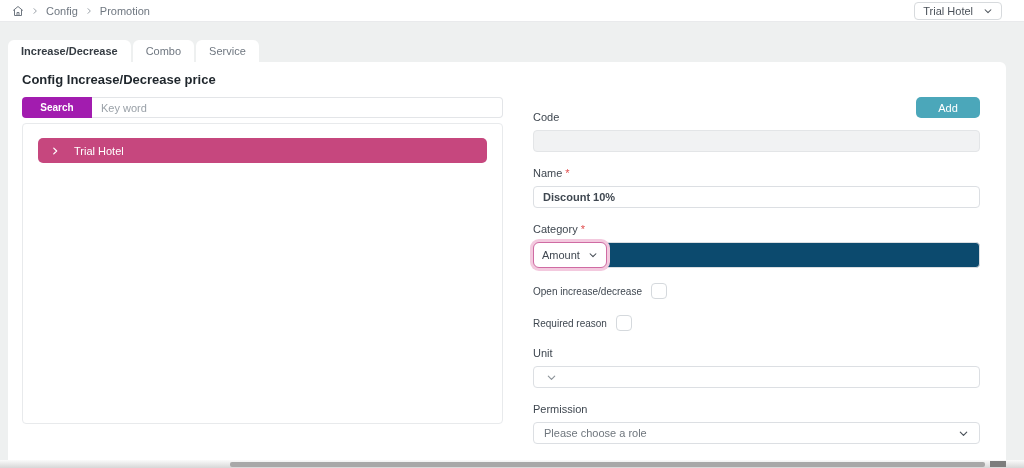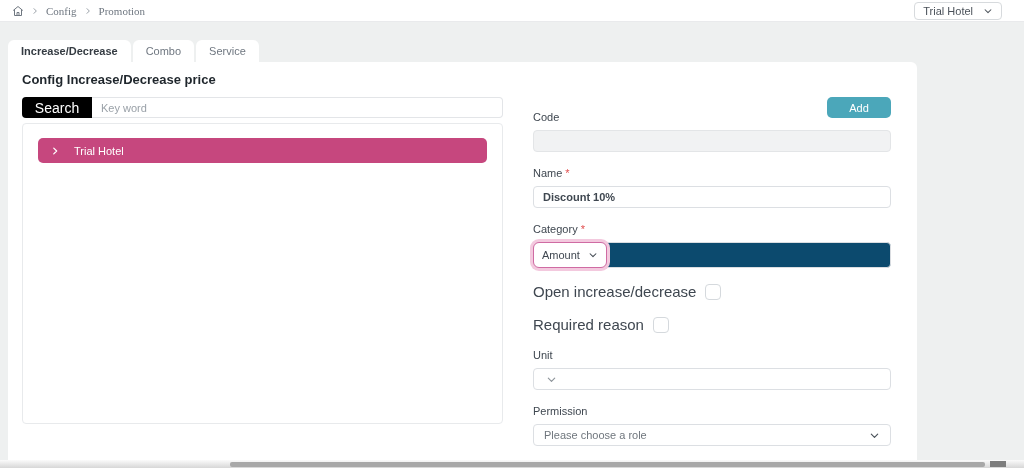--- a/index.html
+++ b/index.html
@@ -10,51 +10,51 @@
     color:#3f4750;
     overflow:hidden;
     position:relative;
   }
   
   .topbar {
     position:absolute; top:0; left:0; width:1024px; height:22px;
     background:#ffffff; border-bottom:1px solid #e9eaec;
     display:flex; align-items:center; padding:0 12px;
   }
-  .crumbs { display:flex; align-items:center; gap:7px; font-size:11px; color:#6f7780;font-family:Liberation Serif, serif; }
+  .crumbs { display:flex; align-items:center; gap:7px; font-size:11px; color:#6f7780; }
   .crumb-sep { color:#9aa1a8; font-size:10px; display:flex; align-items:center; }
   .home-ic { display:flex; align-items:center; color:#6f7780; }
   .hotel-select {
     position:absolute; right:22px; top:2px; height:18px;
     border:1px solid #d7dadd; border-radius:4px; background:#fff;
     display:flex; align-items:center; gap:10px; padding:0 8px;
     font-size:11px; color:#4a5159; cursor:pointer;
   }
   .chev { display:flex; align-items:center; }
   
   .tabbar { position:absolute; top:40px; left:8px; display:flex; gap:2px; }
   .tab {
     height:22px; background:#ffffff; border-radius:6px 6px 0 0;
     display:flex; align-items:center; padding:0 13px;
     font-size:11px; color:#6f7780; cursor:pointer;
   }
   .tab.active { color:#343b42; font-weight:bold; }
   
   .panel {
-    position:absolute; top:62px; left:8px; width:909px; height:406px;
+    position:absolute; top:62px; left:8px; width:998px; height:406px;
     background:#ffffff; border-radius:0 6px 0 0; padding:8px 14px 0 6px;
   }
   .page-title { font-size:13px; font-weight:bold; color:#1f262c; margin:2px 0 10px 8px; }
   .cols { display:flex; }
   
   .left-col { width:481px; margin-left:8px; flex:none; }
   .search-row { display:flex; height:21px; margin-bottom:5px; }
   .search-btn {
-    width:70px; background:#000000; color:#ffffff; font-size:14px;
-    border:none; border-radius:4px 0 0 4px; cursor:pointer;
+    width:70px; background:#a21caf; color:#ffffff; font-size:10px;
+    border:none; border-radius:4px 0 0 4px; cursor:pointer;font-weight:bold;
   }
   .search-input {
     flex:1; border:1px solid #e3e5e8; border-left:none; border-radius:0 4px 4px 0;
     font-family:"Liberation Sans", sans-serif; font-size:11px; color:#3f4750; padding:0 9px; outline:none;
   }
   .search-input::placeholder { color:#9aa1a8; }
   .tree-box {
     border:1px solid #e8eaec; border-radius:4px; height:301px; padding:14px 15px;
   }
   .tree-node {
@@ -85,21 +85,21 @@
     display:flex; align-items:center; background:#0c4a6e;
   }
   .mini-select {
     height:26px; margin:-1px 0 0 -1px; width:74px;
     border:1.5px solid #cf6ba3; border-radius:6px;
     box-shadow:0 0 0 3px #f3c9de; background:#fff;
     display:flex; align-items:center; justify-content:space-between;
     padding:0 8px; font-size:11px; color:#3f4750; cursor:pointer;
   }
   .check-row { display:flex; align-items:center; gap:9px; margin-bottom:16px; }
-  .check-label { font-size:15px; color:#3f4750; }
+  .check-label { font-size:10px; color:#3f4750; }
   .checkbox {
     width:16px; height:16px; border:1px solid #d5d9dd; border-radius:4px;
     background:#ffffff; cursor:pointer;
   }
   .select {
     height:22px; border:1px solid #dcdfe3; border-radius:4px; background:#fff;
     display:flex; align-items:center; justify-content:space-between;
     padding:0 10px; font-size:11px; color:#4a5159; cursor:pointer;
   }
   .select .ph { color:#6f767d; }

